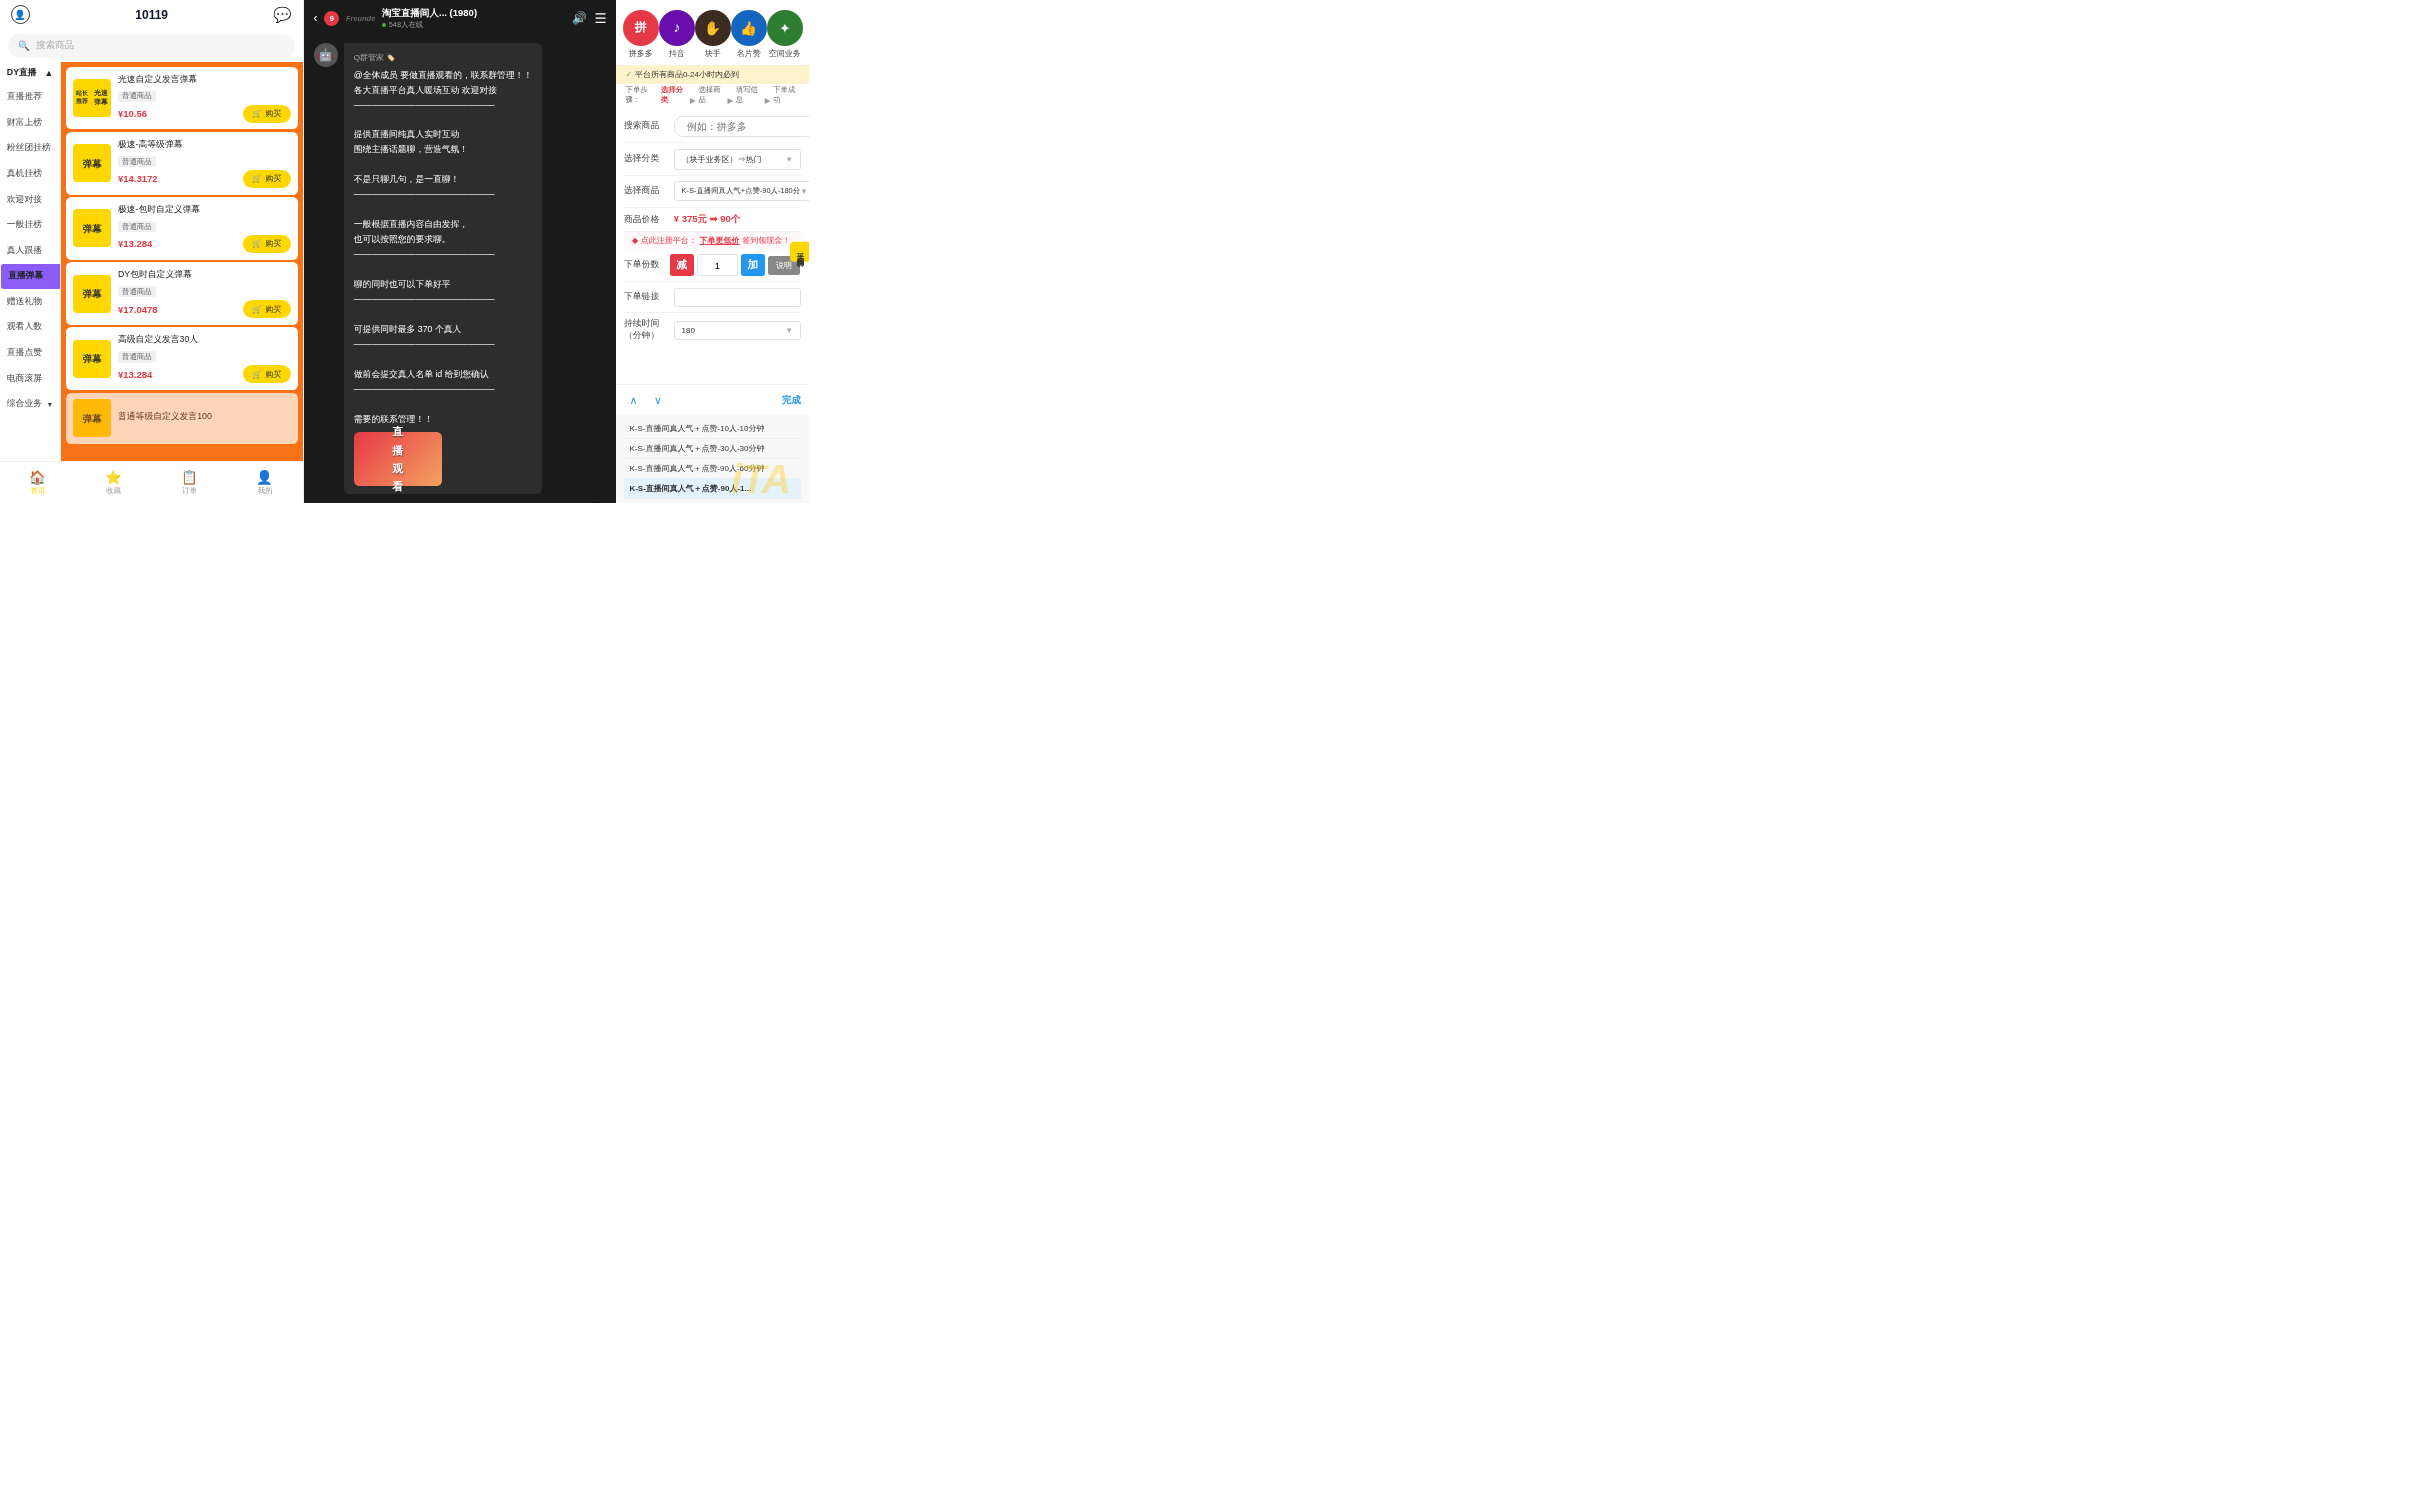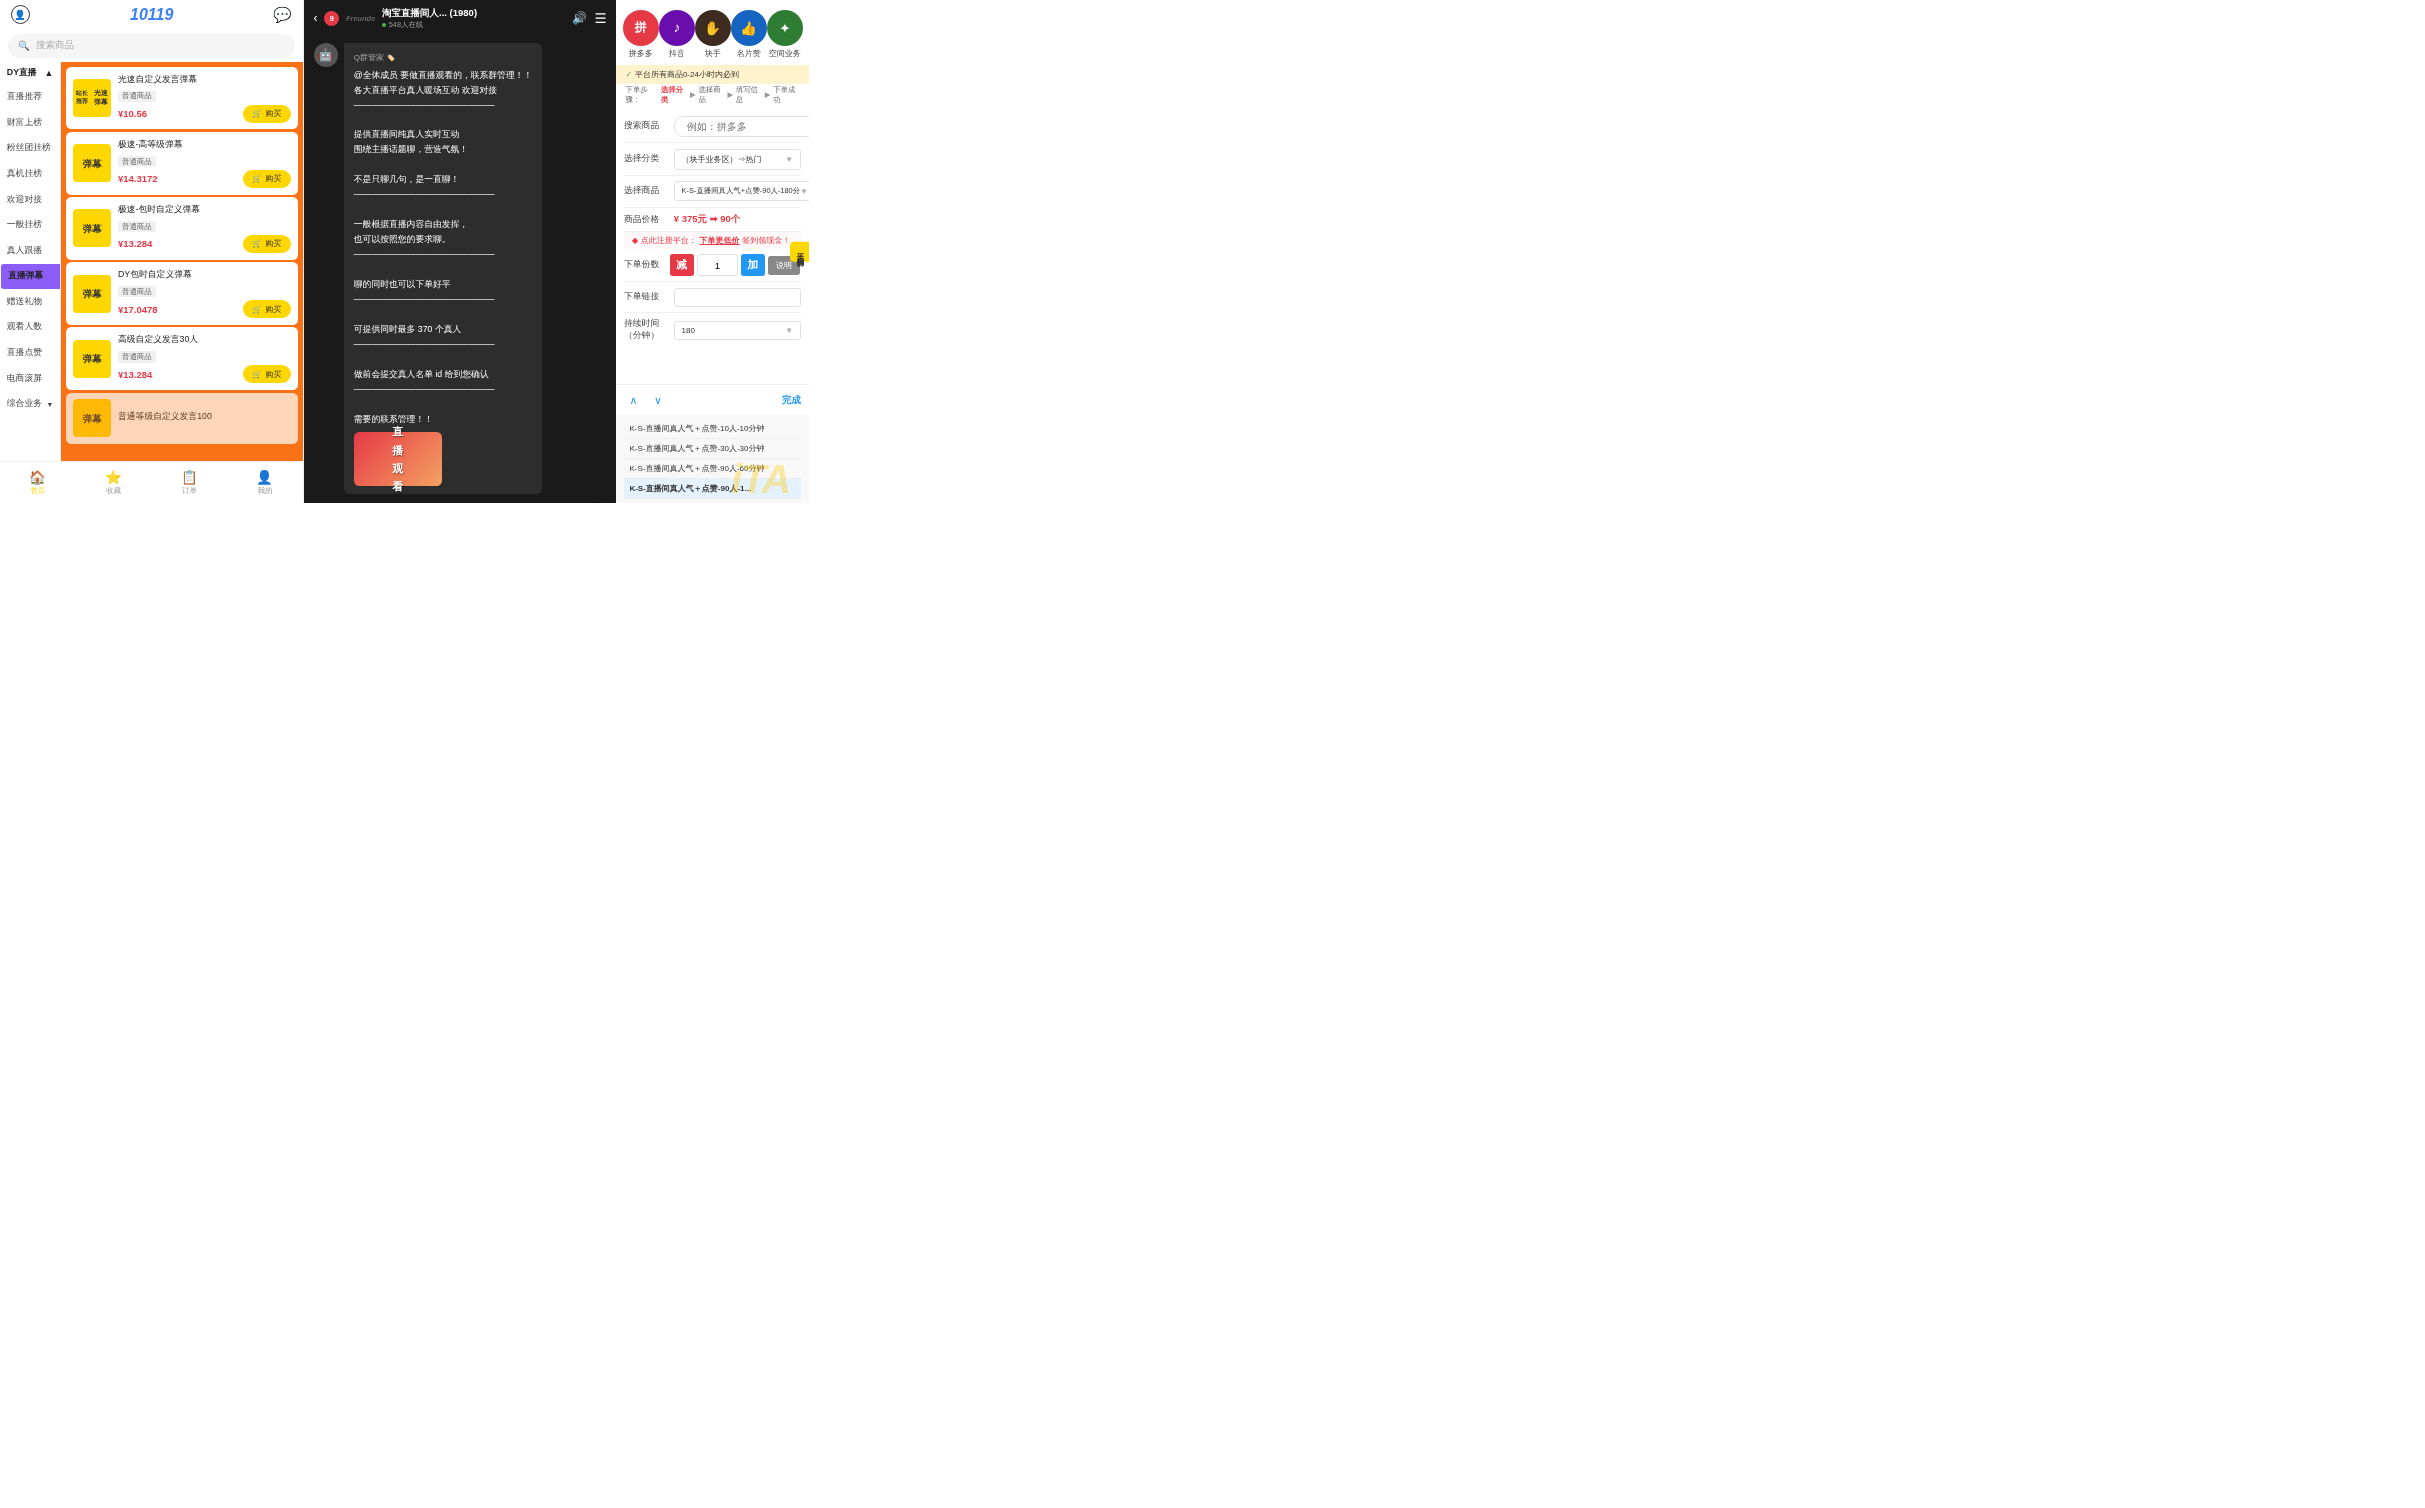--- a/index.html
+++ b/index.html
@@ -29,21 +29,21 @@
       background: #fff;
     }
     .top-bar .user-icon {
       width: 19px; height: 19px;
       border: 1px solid #333;
       border-radius: 50%;
       display: flex; align-items: center; justify-content: center;
       font-size: 9.5px;
     }
     .top-bar .title {
-      font-size: 16px; font-weight: bold; color: #3b82f6; font-style: italic;
+      font-size: 12px; font-weight: bold; color: #0f172a;
     }
     .top-bar .msg-icon {
       font-size: 15px; color: #333;
     }
     .search-bar {
       margin: 4px 8px;
       background: #f5f5f5;
       border-radius: 13.5px;
       padding: 5.4px 10.8px;
       display: flex; align-items: center; gap: 5.4px;
@@ -296,21 +296,21 @@
       color: #333;
       display: flex;
       align-items: center;
       gap: 2.7px;
     }
     .shop-banner .check { color: #4CAF50; }
     .shop-steps {
       font-size: 7.4px;
       color: #666;
       padding: 1.4px 9.5px 2.7px;
-      display: flex; gap: 2.7px; align-items: center;
+      display: flex; gap: 2.7px; align-items: flex-end;
     }
     .shop-step-active { color: #e63946; font-weight: 600; }
     .shop-step-arrow { color: #999; }
 
     .shop-form {
       padding: 2.7px 8px;
       overflow-y: auto;
       flex: 1;
     }
     .form-row {

